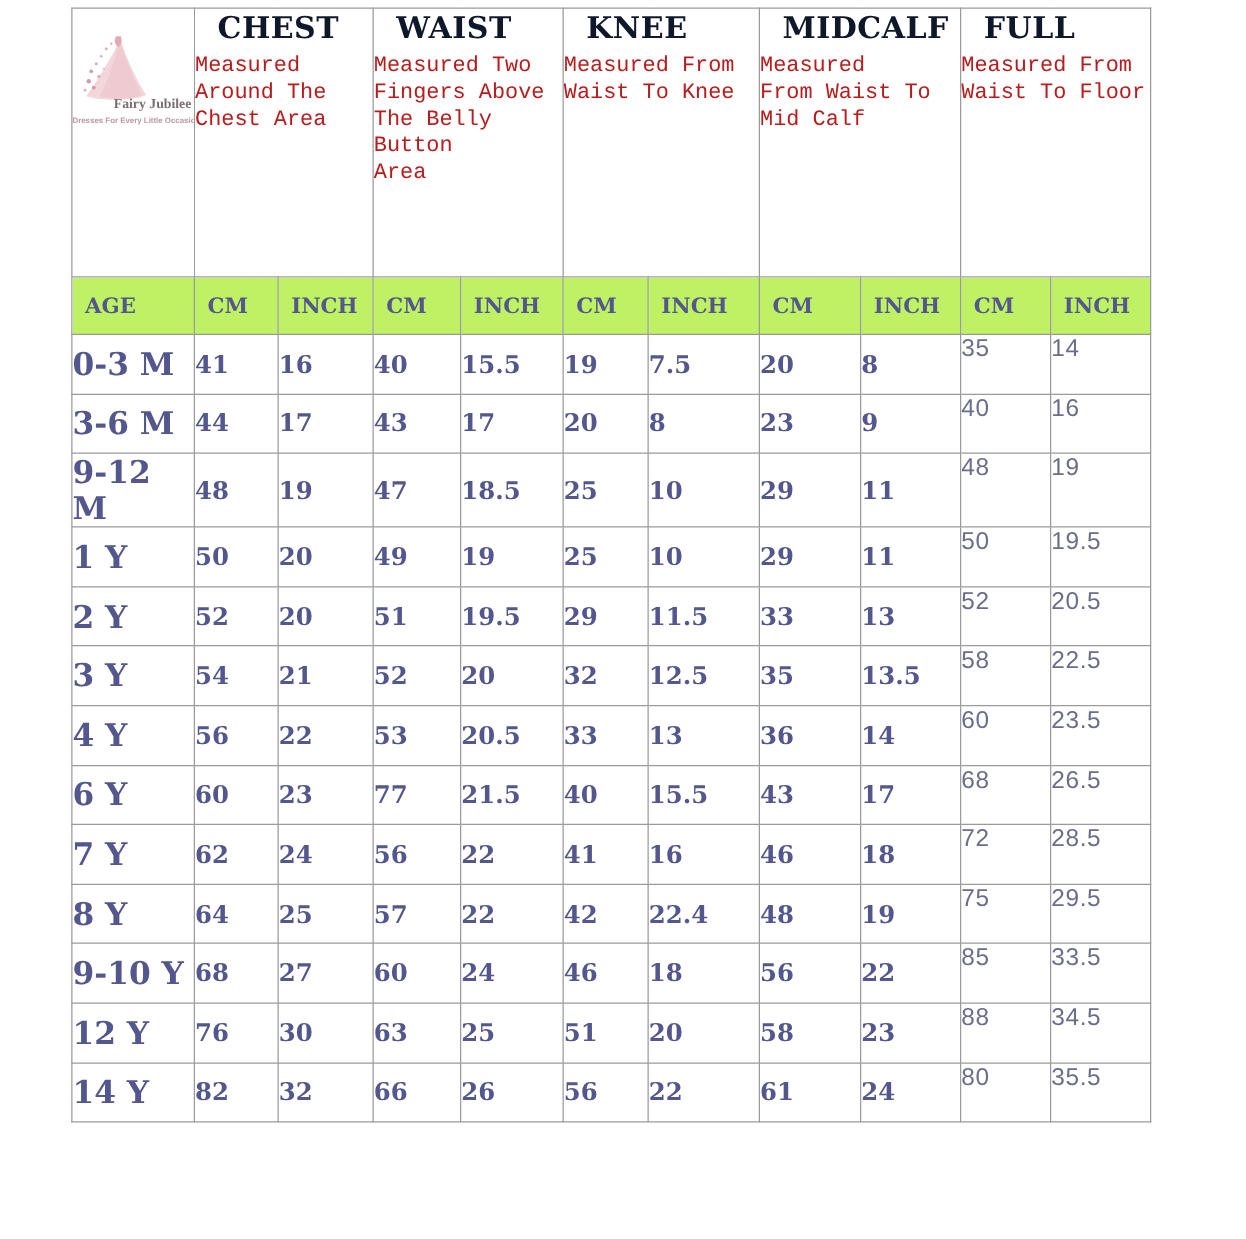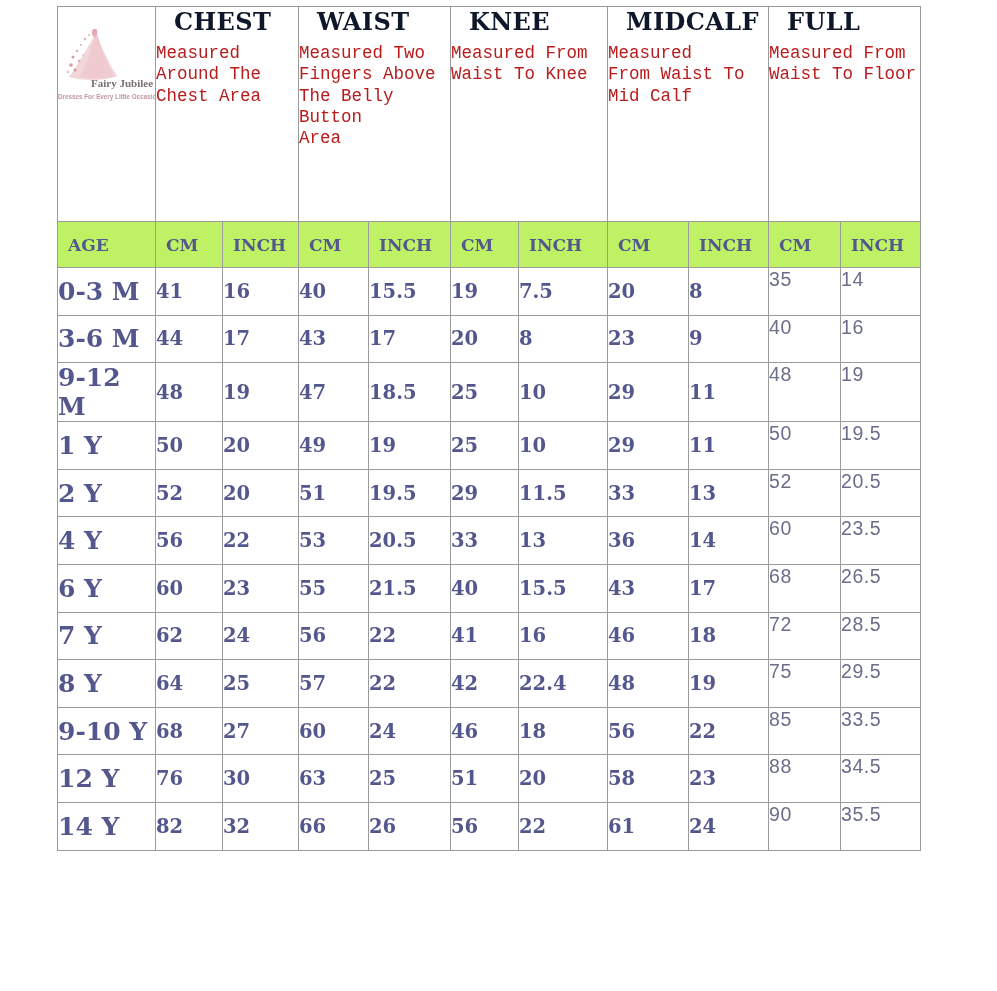--- a/index.html
+++ b/index.html
@@ -274,37 +274,50 @@
           <td class="num">51</td>
           <td class="num">19.5</td>
           <td class="num">29</td>
           <td class="num">11.5</td>
           <td class="num">33</td>
           <td class="num">13</td>
           <td class="num full-num">52</td>
           <td class="num full-num">20.5</td>
         </tr>
         <tr>
+          <td class="age-cell">3 Y</td>
+          <td class="num">54</td>
+          <td class="num">21</td>
+          <td class="num">52</td>
+          <td class="num">20</td>
+          <td class="num">32</td>
+          <td class="num">12.5</td>
+          <td class="num">35</td>
+          <td class="num">13.5</td>
+          <td class="num full-num">58</td>
+          <td class="num full-num">22.5</td>
+        </tr>
+        <tr>
           <td class="age-cell">4 Y</td>
           <td class="num">56</td>
           <td class="num">22</td>
           <td class="num">53</td>
           <td class="num">20.5</td>
           <td class="num">33</td>
           <td class="num">13</td>
           <td class="num">36</td>
           <td class="num">14</td>
           <td class="num full-num">60</td>
           <td class="num full-num">23.5</td>
         </tr>
         <tr>
           <td class="age-cell">6 Y</td>
           <td class="num">60</td>
           <td class="num">23</td>
-          <td class="num">55</td>
+          <td class="num">77</td>
           <td class="num">21.5</td>
           <td class="num">40</td>
           <td class="num">15.5</td>
           <td class="num">43</td>
           <td class="num">17</td>
           <td class="num full-num">68</td>
           <td class="num full-num">26.5</td>
         </tr>
         <tr>
           <td class="age-cell">7 Y</td>
@@ -361,18 +374,18 @@
         <tr>
           <td class="age-cell">14 Y</td>
           <td class="num">82</td>
           <td class="num">32</td>
           <td class="num">66</td>
           <td class="num">26</td>
           <td class="num">56</td>
           <td class="num">22</td>
           <td class="num">61</td>
           <td class="num">24</td>
-          <td class="num full-num">90</td>
+          <td class="num full-num">80</td>
           <td class="num full-num">35.5</td>
         </tr>
       </tbody>
   </table>
 </div>
 
 </body></html>

